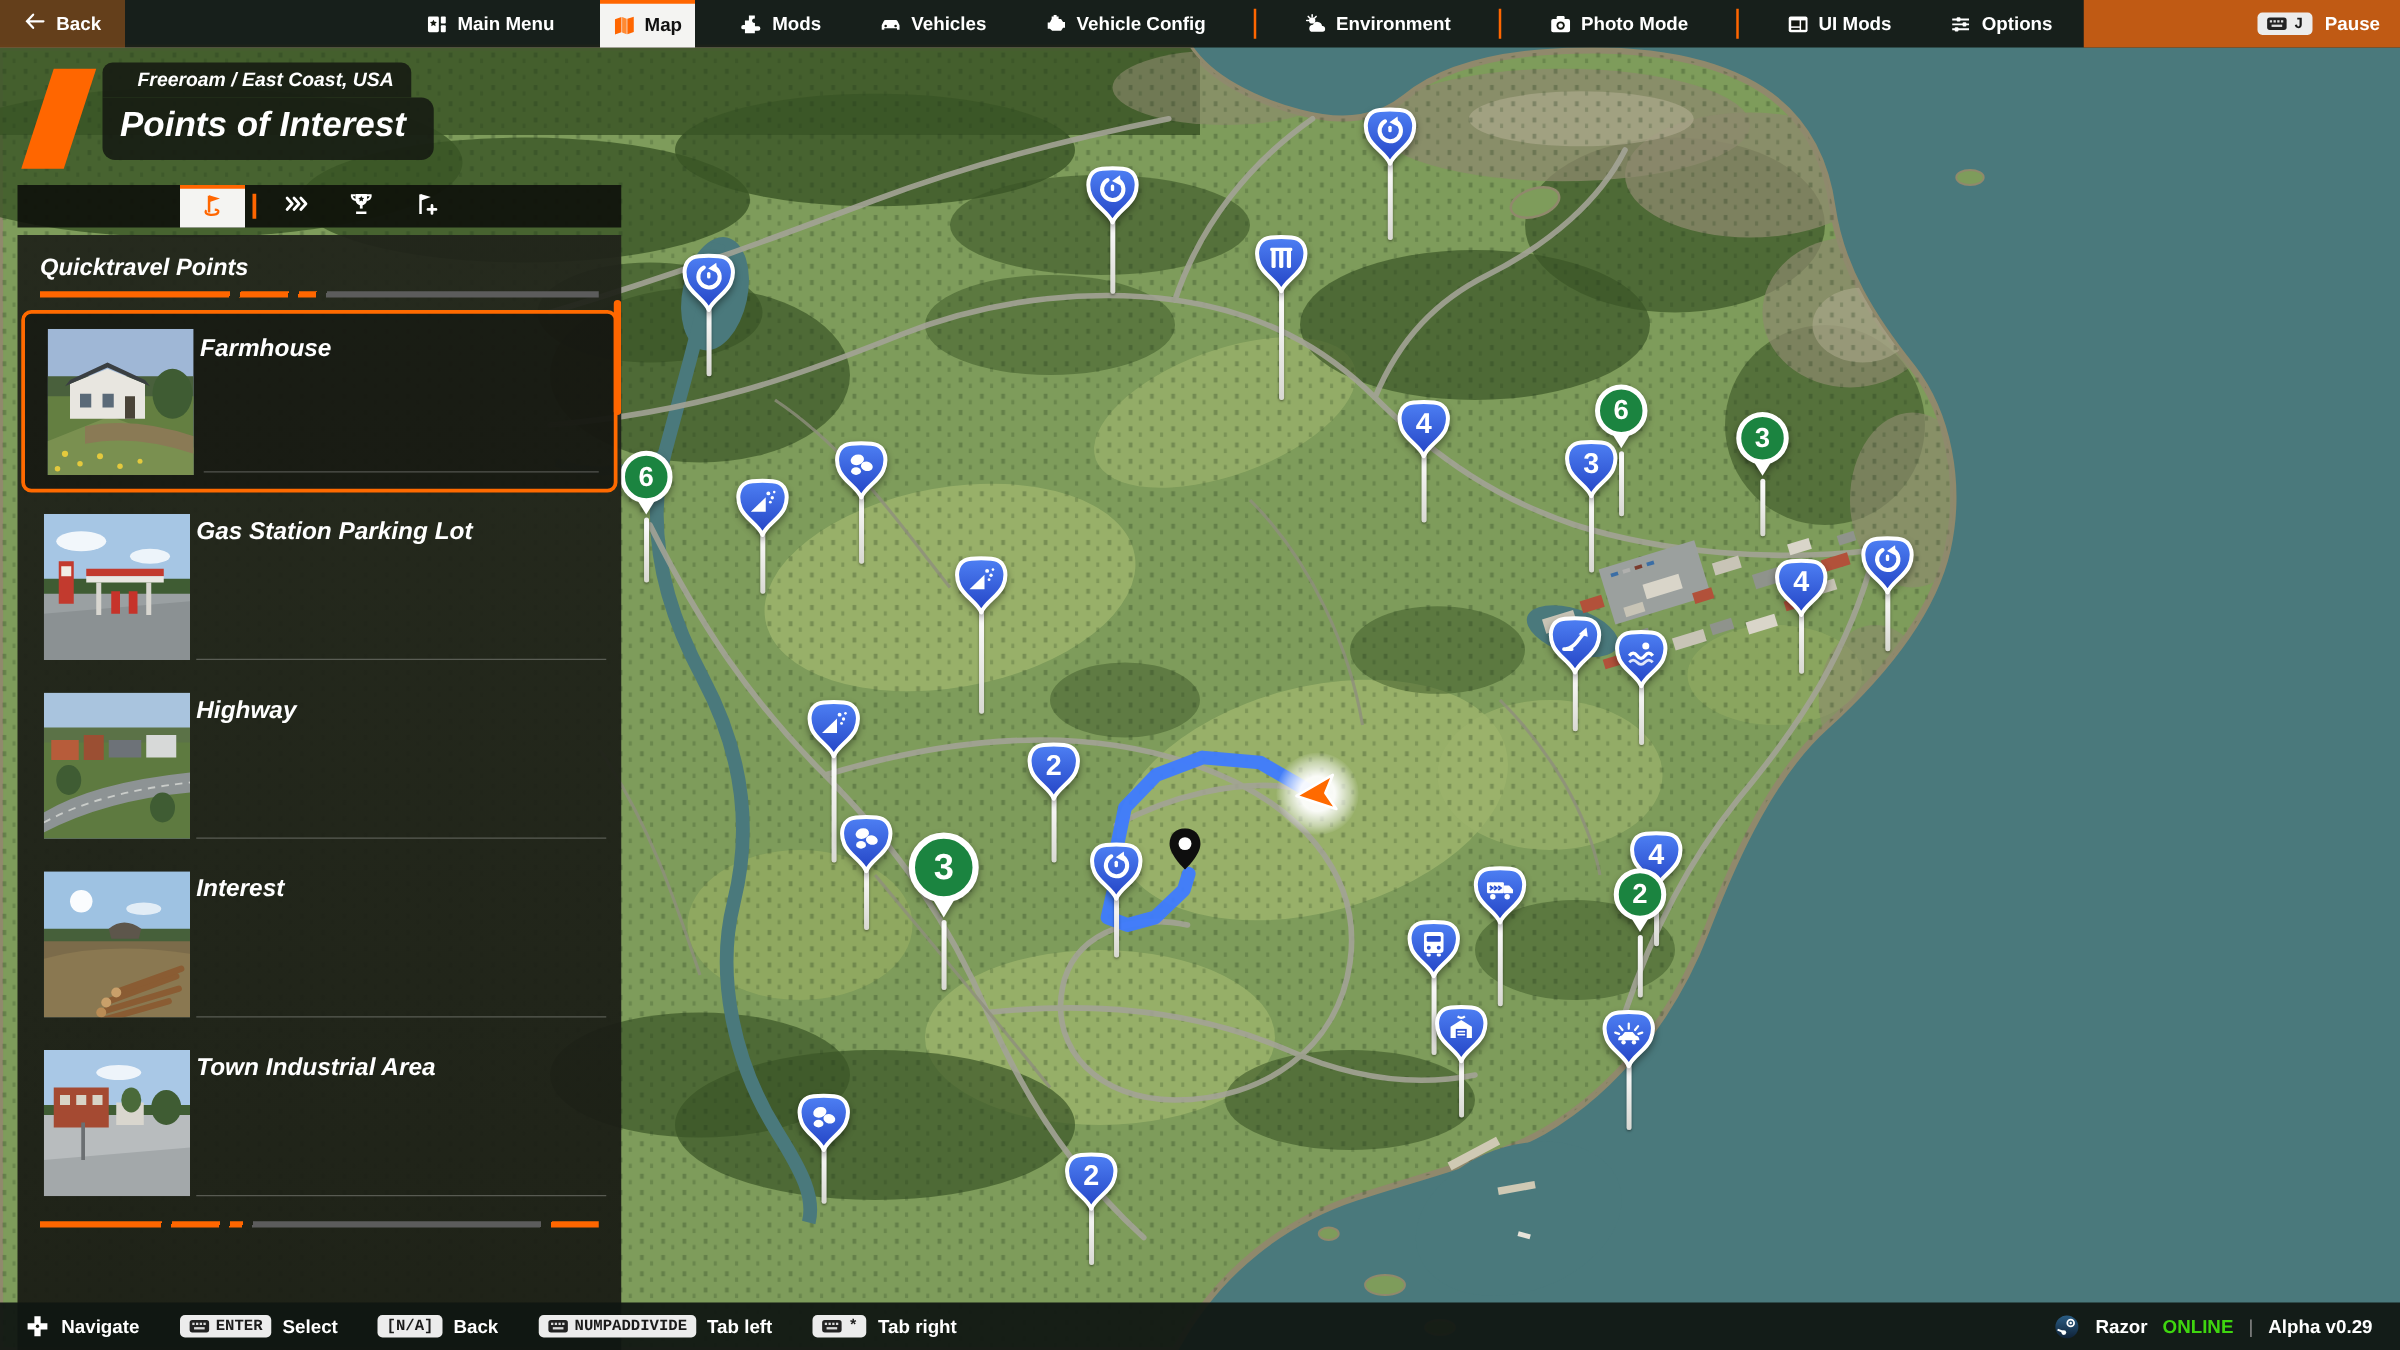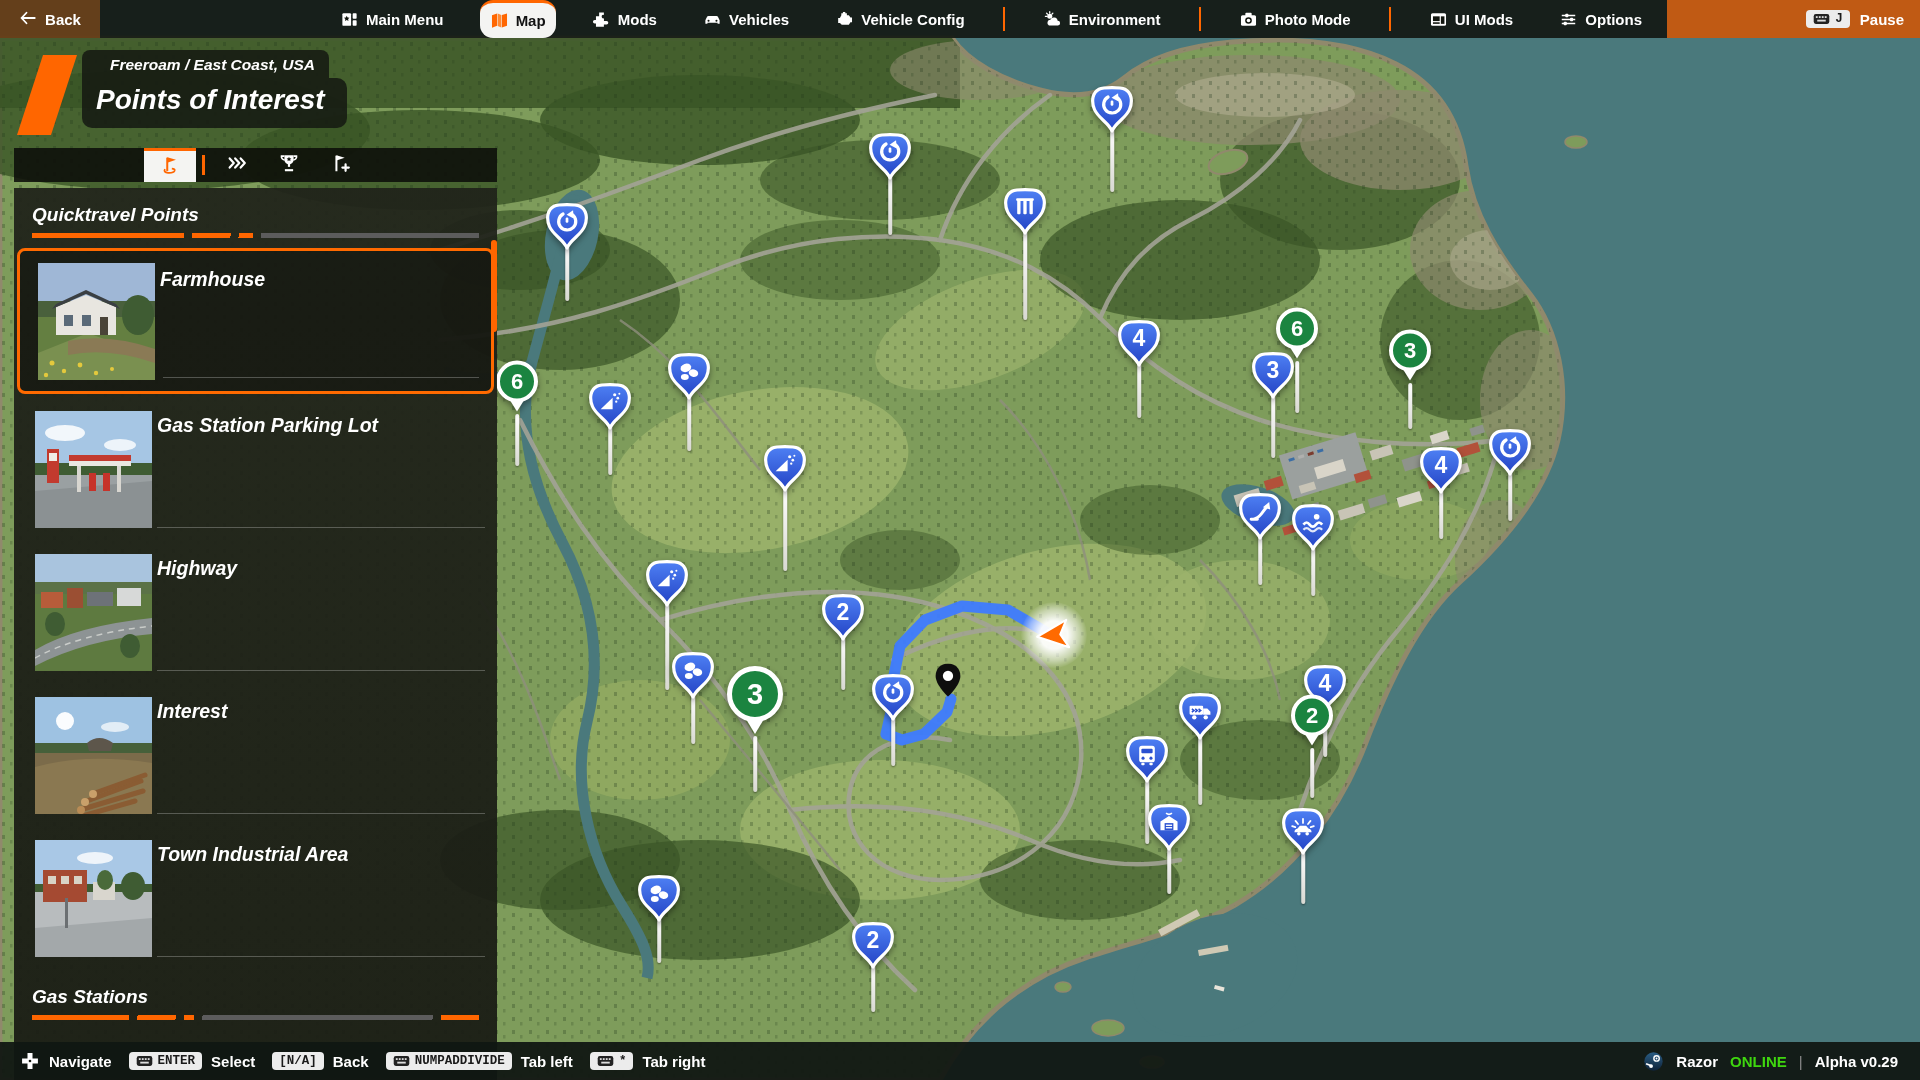--- a/index.html
+++ b/index.html
@@ -40,21 +40,21 @@
   #topbar { position:absolute; left:0; top:0; width:1920px; height:38px; z-index:30;
             background:rgba(18,24,18,.92); display:flex; align-items:stretch; color:#fff; font-size:15px; }
   #backbtn { width:100px; background:rgba(207,108,28,.42); display:flex; align-items:center;
              justify-content:center; gap:8px; font-weight:bold; cursor:pointer; }
   #backbtn svg { width:18px; height:18px; }
   #topmenu { position:absolute; left:330px; right:268px; top:0; height:38px;
              display:flex; align-items:stretch; justify-content:space-between; }
   .menuitem { display:flex; align-items:center; gap:7px; padding:0 10px; font-weight:bold; cursor:pointer; white-space:nowrap; }
   .menuitem .mi { width:19px; height:19px; display:inline-block; }
   .menuitem .mi svg { width:100%; height:100%; }
-  .menuitem.selected { background:#f4f4f2; color:#111; border-top:3px solid #ff6600;border-radius:13px; }
+  .menuitem.selected { background:#f4f4f2; color:#111; border-top:3px solid #ff6600; }
   .menusep { width:2px; margin:7px 2px; background:#ff6600; }
   #pausebtn { position:absolute; right:0; top:0; height:38px; width:253px; background:#c05a14;
               display:flex; align-items:center; justify-content:flex-end; gap:10px; padding:0 16px;
               font-weight:bold; cursor:pointer; }
   .keycap { background:#ececec; color:#1a1a1a; border-radius:4px; padding:2px 7px;
             display:inline-flex; align-items:center; gap:5px;
             font-family:"Liberation Mono", monospace; font-size:12.5px; font-weight:bold; }
   .keycap svg { width:17px; height:12px; }
 
   
@@ -89,21 +89,21 @@
   .item.selected { border:3px solid #ff6a00; border-radius:8px; background:rgba(8,9,6,.38);
                    margin:0 3px 4px 3px; height:146px; }
   .item.selected .thumb { left:18px; top:12px; }
   .item.selected .ititle { left:140px; top:17px; }
   #panelbottom { position:absolute; left:2px; right:2px; bottom:0; height:9px; background:#ff6600; }
   #pscroll { position:absolute; right:0px; top:52px; width:6px; height:92px; background:#ff6600; border-radius:3px; }
 
   
   #bottombar { position:absolute; left:0; bottom:0; width:1920px; height:38px; z-index:30;
                background:rgba(16,22,18,.94); display:flex; align-items:center; color:#fff; font-size:15px; }
-  #hints { display:flex; align-items:center; gap:17px; padding-left:20px; }
+  #hints { display:flex; align-items:center; gap:32px; padding-left:20px; }
   .hint { display:flex; align-items:center; gap:9px; font-weight:bold; }
   .hint .hicon svg { width:20px; height:20px; display:block; }
   #statusbar { margin-left:auto; display:flex; align-items:center; gap:12px; padding-right:22px; font-weight:bold; }
   #statusbar .online { color:#3fd60f; }
   #statusbar .statsep { color:#8a8a8a; font-weight:normal; }
   #statusbar .steam svg { width:21px; height:21px; display:block; }
 </style>
 </head>
 <body>
 <div id="stage">
@@ -783,21 +783,20 @@
               <rect x="58" y="42" width="22" height="18" fill="#d9d6ce"></rect>
               <ellipse cx="98" cy="46" rx="12" ry="14" fill="#3f5c33"></ellipse>
               <ellipse cx="70" cy="40" rx="8" ry="10" fill="#4a6a3a"></ellipse>
               <path d="M0 88 L117 78 V117 H0 Z" fill="#a3a8aa"></path>
               <path d="M30 58 h3 v30 h-3 z" fill="#6b6f72"></path>
             </svg>
           </span>
           <span class="ititle">Town Industrial Area</span>
           <span class="isep"></span>
         </div>
-        <div class="secheader">Gas Stations</div>
         <div class="rule tail"></div>
       </div>
   <div id="pscroll"></div>
   <div id="panelbottom"></div>
 </aside>
 
 <footer id="bottombar">
   <div id="hints">
         <div class="hint">
           <span class="hicon">

